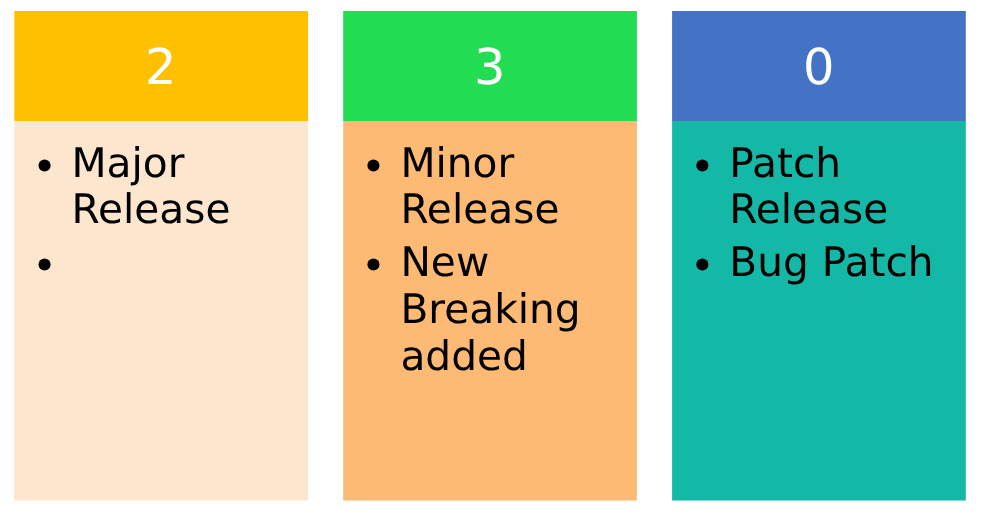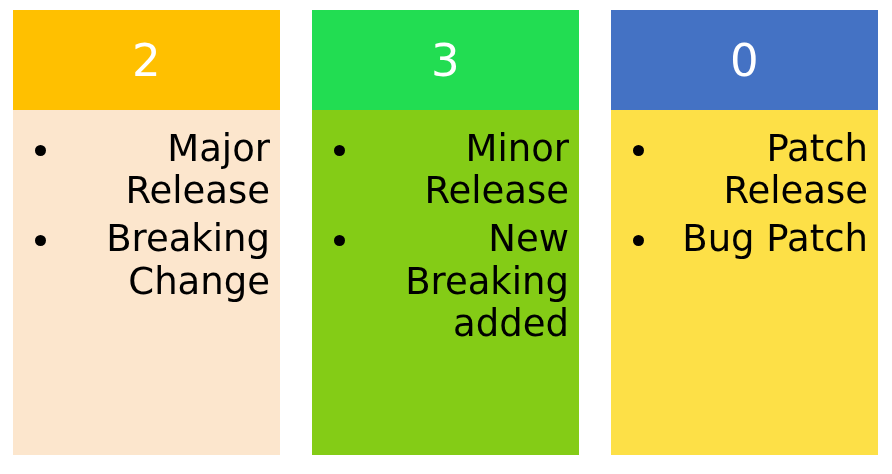--- a/index.html
+++ b/index.html
@@ -43,21 +43,20 @@
     color: #ffffff;
     font-size: 45px;
     font-weight: 400;
     line-height: 1;
     letter-spacing: 0.5px;
   }
   .card-body {
     flex: 1 1 auto;
     box-sizing: border-box;
     padding: 18px 10px 4px 14px;
-    text-align: right;
   }
   .bullet-list {
     list-style: none;
     margin: 0;
     padding: 0;
   }
   .bullet-item {
     position: relative;
     padding-left: 38px;
     margin: 0 0 6px 0;
@@ -92,49 +91,48 @@
       <span class="card-number" style="color: rgb(255, 255, 255);">2</span>
     </div>
     <div class="card-body" style="background-color: rgb(252, 230, 205);">
       <ul class="bullet-list">
         <li class="bullet-item">
           <span class="bullet-dot"></span>
           <span class="bullet-text">Major Release</span>
         </li>
         <li class="bullet-item">
           <span class="bullet-dot"></span>
-          <span class="bullet-text">Breaking Change</span>
         </li>
       </ul>
     </div>
   </div>
 
   <div class="version-card">
     <div class="card-header" style="background-color: rgb(34, 221, 82);">
       <span class="card-number" style="color: rgb(255, 255, 255);">3</span>
     </div>
-    <div class="card-body" style="background-color: #84cc16;">
+    <div class="card-body" style="background-color: #fdba74;">
       <ul class="bullet-list">
         <li class="bullet-item">
           <span class="bullet-dot"></span>
           <span class="bullet-text">Minor Release</span>
         </li>
         <li class="bullet-item">
           <span class="bullet-dot"></span>
           <span class="bullet-text">New Breaking added</span>
         </li>
       </ul>
     </div>
   </div>
 
   <div class="version-card">
     <div class="card-header" style="background-color: rgb(68, 114, 196);">
       <span class="card-number" style="color: rgb(255, 255, 255);">0</span>
     </div>
-    <div class="card-body" style="background-color: #fde047;">
+    <div class="card-body" style="background-color: #14b8a6;">
       <ul class="bullet-list">
         <li class="bullet-item">
           <span class="bullet-dot"></span>
           <span class="bullet-text">Patch Release</span>
         </li>
         <li class="bullet-item">
           <span class="bullet-dot"></span>
           <span class="bullet-text">Bug Patch</span>
         </li>
       </ul>

